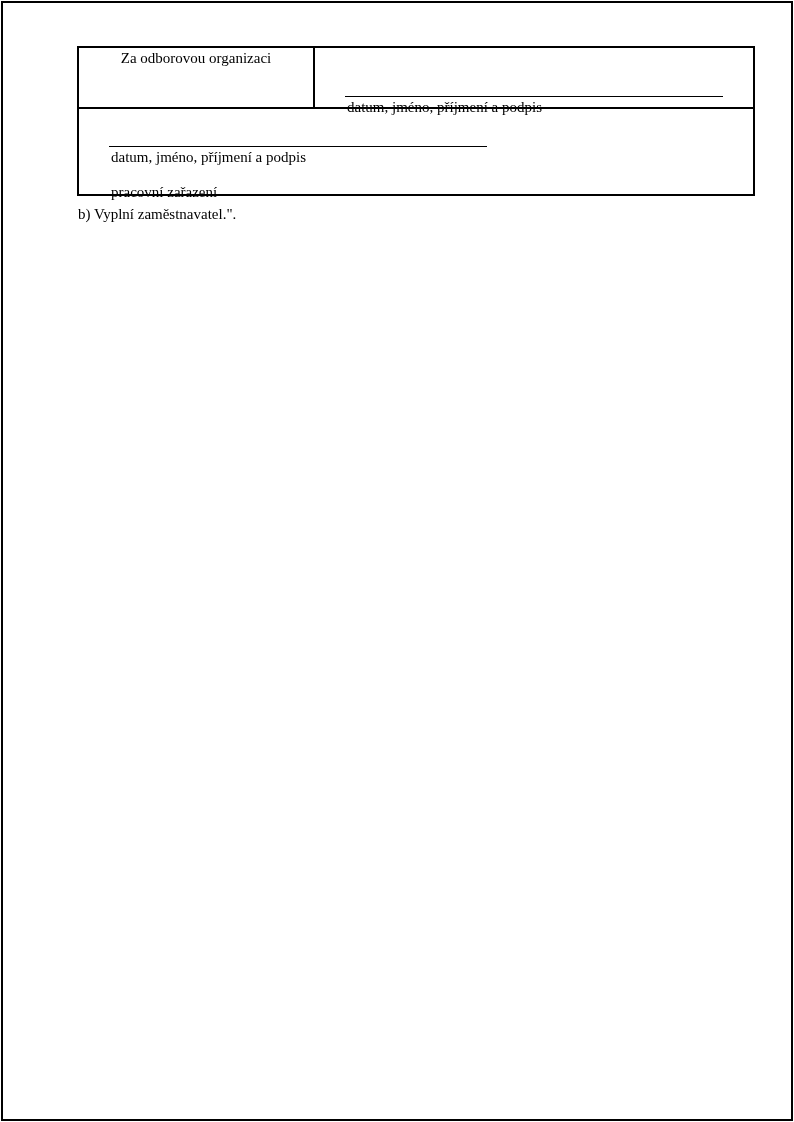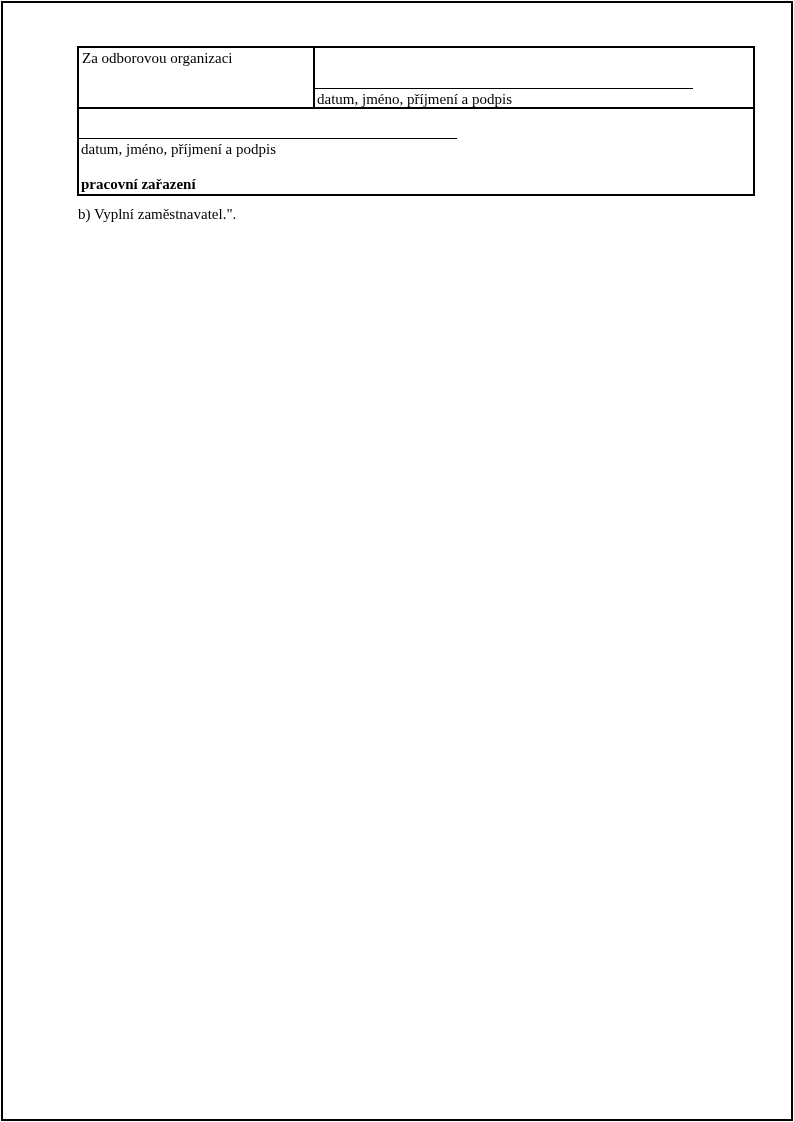--- a/index.html
+++ b/index.html
@@ -41,40 +41,41 @@
     border-top: 2px solid #000000;
   }
   .sig-row.row-1 { height: 59px; }
   .sig-row.row-2 { height: 85px; }
   .cell-party {
     width: 236px;
     flex: 0 0 236px;
     border-right: 2px solid #000000;
     box-sizing: border-box;
     padding: 1px 3px 0 3px;
+    text-align: center;
   }
   .cell-signature {
     flex: 1 1 auto;
     box-sizing: border-box;
-    padding: 0;
+    padding: 8px;
+    margin-left: 22px;
   }
   .sig-spacer-1 { height: 40px; }
   .sig-spacer-2 { height: 29px; }
   .signature-line {
     width: 378px;
     height: 0;
     border-bottom: 1px solid #000000;
   }
   .signature-caption {
     padding: 1px 0 0 2px;
   }
   .position-caption {
     margin-top: 17px;
     padding-left: 2px;
-    font-weight: bold;
   }
   
   .footnotes {
     position: absolute;
     left: 78px;
     top: 204px;
     font-size: 15px;
     line-height: 20px;
   }
 </style>

